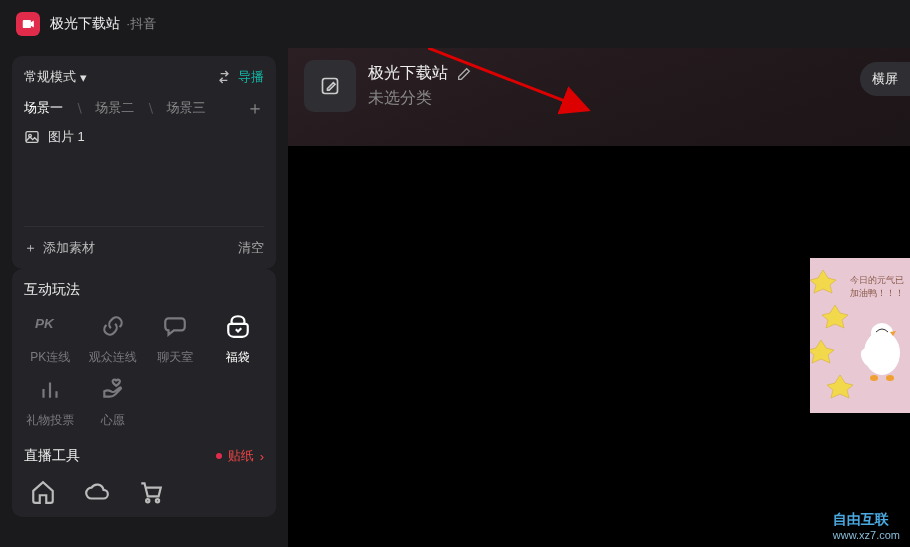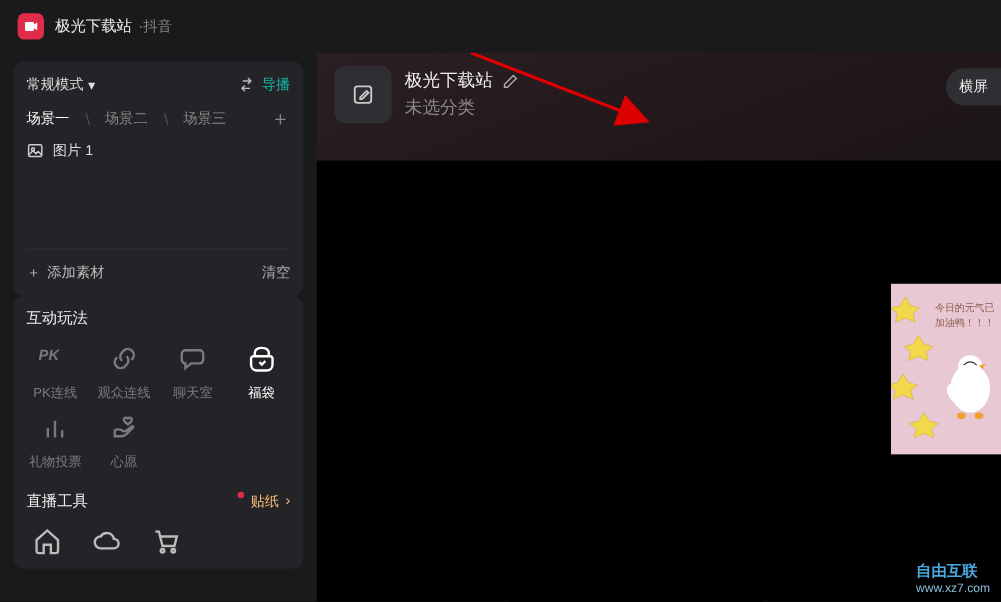--- a/index.html
+++ b/index.html
@@ -62,21 +62,21 @@
   }
   .add-material { display:flex; align-items:center; gap:6px; cursor:pointer;}
   .clear-btn { color:#aaa; cursor:pointer;}
   .section-title { color:#eee; font-size:14px; margin-bottom:14px; }
   .play-grid { display:grid; grid-template-columns: repeat(4,1fr); gap:10px; text-align:center; }
   .play-item { display:flex; flex-direction:column; align-items:center; gap:6px; color:#7a7a7e; font-size:12px; cursor:pointer;}
   .play-item .picon { width:30px; height:30px; display:flex; align-items:flex-start; justify-content:center;}
   .play-item.active { color:#fff; }
   .tool-row { display:flex; justify-content:space-between; align-items:center; margin-top:18px;}
   .tool-title { color:#eee; font-size:14px; }
-  .sticker { display:flex; align-items:flex-start; gap:6px; color:#fdba74; font-size:13px;}
+  .sticker { display:flex; align-items:center; gap:6px; color:#ef4444; font-size:13px;}
   .sticker .dot { width:6px;height:6px;background:#e02c4a;border-radius:50%;}
   .tool-icons { display:flex; gap:28px; margin-top:14px; padding-left:6px;}
   .tool-icons .ticon { color:#bbb; }
   .content {
     flex: 1;
     position: relative;
     background: linear-gradient(160deg, #2b1f23 0%, #1e1618 35%, #151214 100%);
   }
   .topbar {
     display:flex; align-items:center; padding: 12px 16px; gap:12px;

